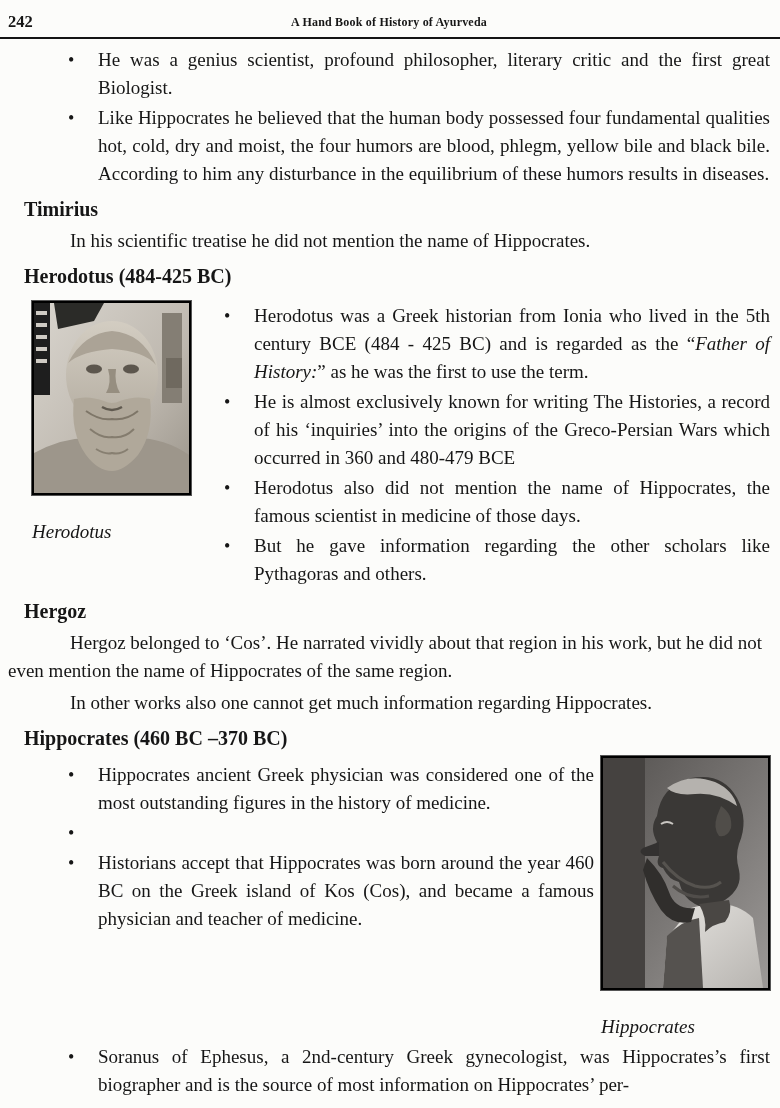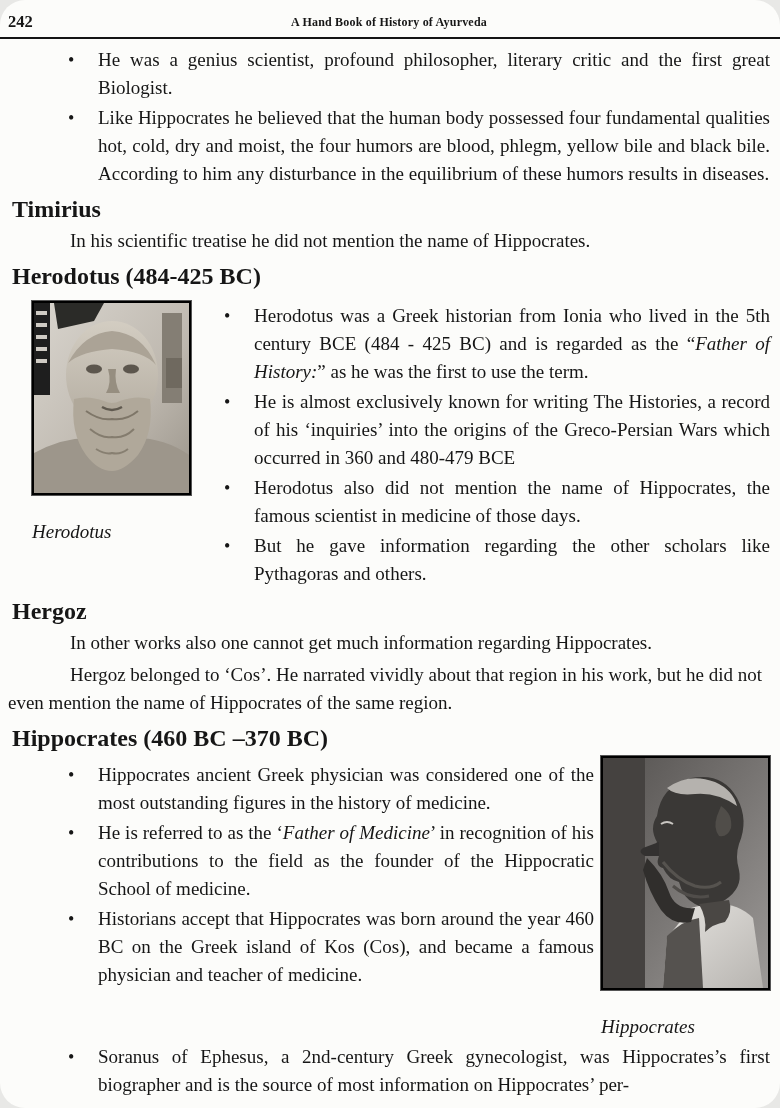--- a/index.html
+++ b/index.html
@@ -8,38 +8,37 @@
     width:780px; height:1108px;
     margin:0 auto;
     background:#fcfcfa;
     color:#161616;
     font-family:"Liberation Serif", serif;
     font-size:19px;
     line-height:28px;
     box-sizing:border-box;
     padding:8px 10px 0 8px;
     overflow:hidden;
-    border-radius:25px;
   }
   
   .hdr { position:relative; height:26px; }
   .pagenum { position:absolute; left:0; top:0; font-weight:bold; font-size:16.5px; }
   .booktitle { position:absolute; left:0; right:0; top:0; text-align:center; font-weight:bold; font-size:12px; letter-spacing:0.2px; }
   .hdr-rule { border:none; border-top:2px solid #141414; margin:3px -10px 0 -8px; }
 
   
   ul.blist { list-style:none; margin:7px 0 0 0; padding:0; }
   ul.blist li { display:flex; align-items:flex-start; margin:0 0 2px 0; }
   .bdot { flex:0 0 30px; text-align:left; font-size:18px; line-height:28px; }
   .btxt { flex:1; text-align:justify; }
   ul.full .bdot { margin-left:60px; }
   ul.tight .bdot { margin-left:6px; }
 
   
-  h2.sect { font-size:24px; line-height:28px; font-weight:bold; margin:7px 0 1px 4px; }
+  h2.sect { font-size:20px; line-height:28px; font-weight:bold; margin:7px 0 1px 16px; }
   p.body { margin:4px 8px 1px 0; text-indent:62px; text-align:justify; }
 
   
   .row { display:flex; align-items:flex-start; }
   .hero-row { margin-top:5px; }
   .figcol { box-sizing:border-box; }
   .hero-figcol { flex:0 0 210px; padding:6px 0 0 24px; }
   .hero-bullets { flex:1; margin-top:0; }
   .hipp-row { margin-top:2px; }
   .hipp-bullets { flex:1; padding-right:16px; margin-top:2px; }
@@ -130,34 +129,33 @@
         <span class="btxt">Herodotus also did not mention the name of Hippocrates, the famous scientist in medicine of those days.</span>
       </li>
       <li>
         <span class="bdot">•</span>
         <span class="btxt">But he gave information regarding the other scholars like Pythagoras and others.</span>
       </li>
     </ul>
   </div>
 
   <h2 class="sect">Hergoz</h2>
+  <p class="body">Hergoz belonged to ‘Cos’. He narrated vividly about that region in his work, but he did not even mention the name of Hippocrates of the same region.</p>
   <p class="body">In other works also one cannot get much information regarding Hippocrates.</p>
-  <p class="body">Hergoz belonged to ‘Cos’. He narrated vividly about that region in his work, but he did not even mention the name of Hippocrates of the same region.</p>
 
   <h2 class="sect">Hippocrates (460 BC –370 BC)</h2>
 
   <div class="row hipp-row">
     <ul class="blist full hipp-bullets">
       <li>
         <span class="bdot">•</span>
         <span class="btxt">Hippocrates ancient Greek physician was considered one of the most outstanding figures in the history of medicine.</span>
       </li>
       <li>
         <span class="bdot">•</span>
-        <span class="btxt"><span>He is referred to as the ‘</span><i>Father of Medicine</i><span>’ in recog­nition of his contributions to the field as the founder of the Hippocratic School of medicine.</span></span>
       </li>
       <li>
         <span class="bdot">•</span>
         <span class="btxt">Historians accept that Hippocrates was born around the year 460 BC on the Greek island of Kos (Cos), and became a famous physician and teacher of medi­cine.</span>
       </li>
     </ul>
 
     <div class="figcol hipp-figcol">
       <svg class="portrait" width="165" height="230" viewBox="0 0 165 230" xmlns="http://www.w3.org/2000/svg">
         <defs>

